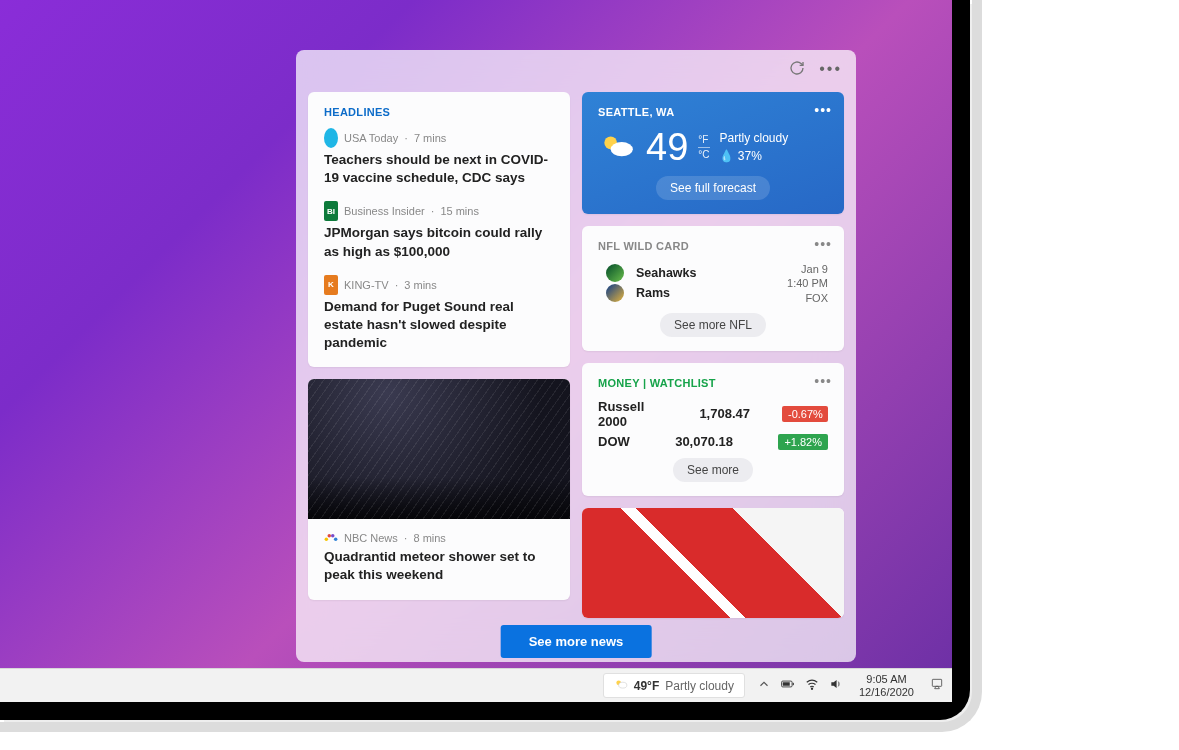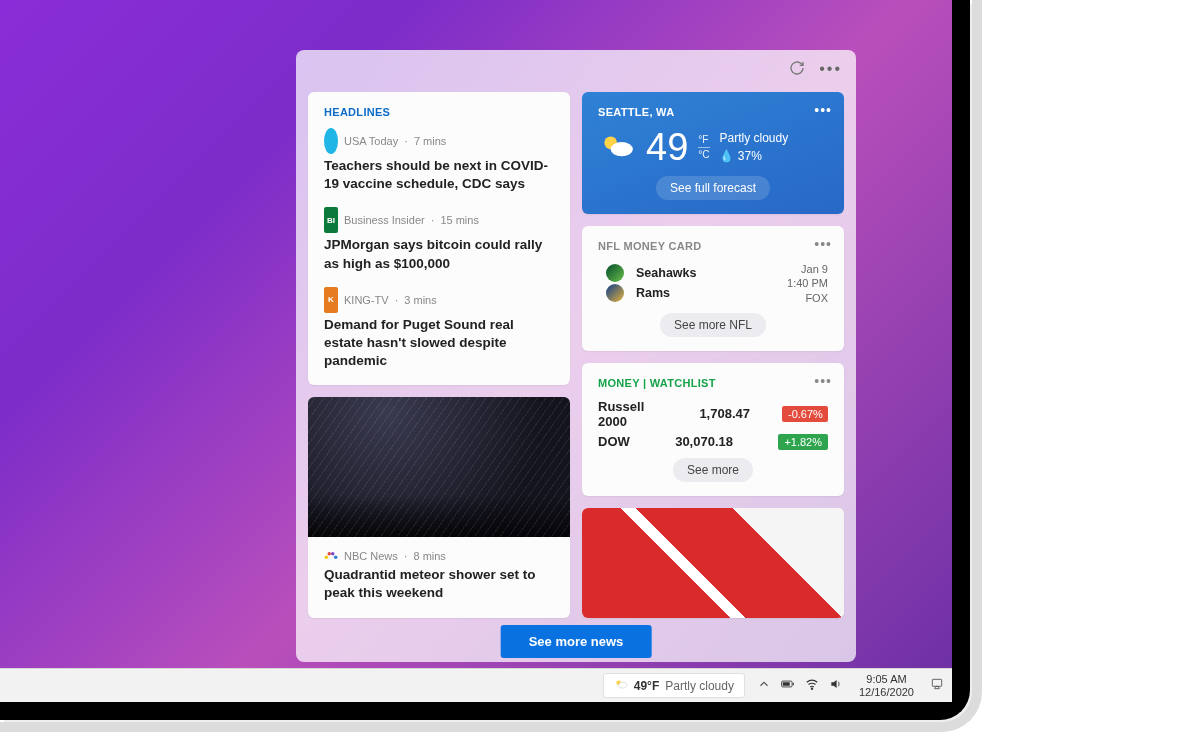--- a/index.html
+++ b/index.html
@@ -122,21 +122,21 @@
   }
   .pill-btn {
     display:block; margin: 8px auto 0;
     background: #ececf0; color:#444;
     border:none; font-size:12px;
     padding:5px 14px; border-radius:14px;
   }
   .headlines .card-title { color: #0d6cc9; }
   .news-item { margin-bottom: 14px; }
   .news-meta { font-size: 11px; color: #888; margin-bottom: 3px; display:flex; align-items:center; gap:6px;}
-  .news-meta .dot { width:14px;height:26px;border-radius:50%;display:inline-flex;align-items:center;justify-content:center;font-size:8px;font-weight:700;color:#fff;}
+  .news-meta .dot { width:14px;height:20px;border-radius:50%;display:inline-flex;align-items:center;justify-content:center;font-size:8px;font-weight:700;color:#fff;}
   .news-title { font-size: 13.5px; font-weight: 600; color:#222; line-height:1.35;}
   .photo-card { padding:0; overflow:hidden; }
   .photo-card .photo {
     height: 140px;
     background: radial-gradient(circle at 30% 10%, #3a3a50 0%, #14141e 70%);
     position:relative;
   }
   .photo-card .photo::after{
     content:""; position:absolute; inset:0;
     background:
@@ -258,21 +258,21 @@
           <span class="weather-desc">
             <div>Partly cloudy</div>
             <div>💧 <span>37%</span></div>
           </span>
         </div>
         <button class="link-btn">See full forecast</button>
       </div>
 
       <div class="card nfl">
         <span class="more">•••</span>
-        <div class="card-title">NFL MONEY CARD</div>
+        <div class="card-title">NFL WILD CARD</div>
         <div style="display:flex;justify-content:space-between;align-items:center;">
           <div>
             <div class="nfl-row">
                 <span class="team">
                   <span class="logo" style="background:linear-gradient(135deg,#034b2a,#6abf4b);"></span>
                   <span>Seahawks</span>
                 </span>
               </div>
             <div class="nfl-row">
                 <span class="team">

